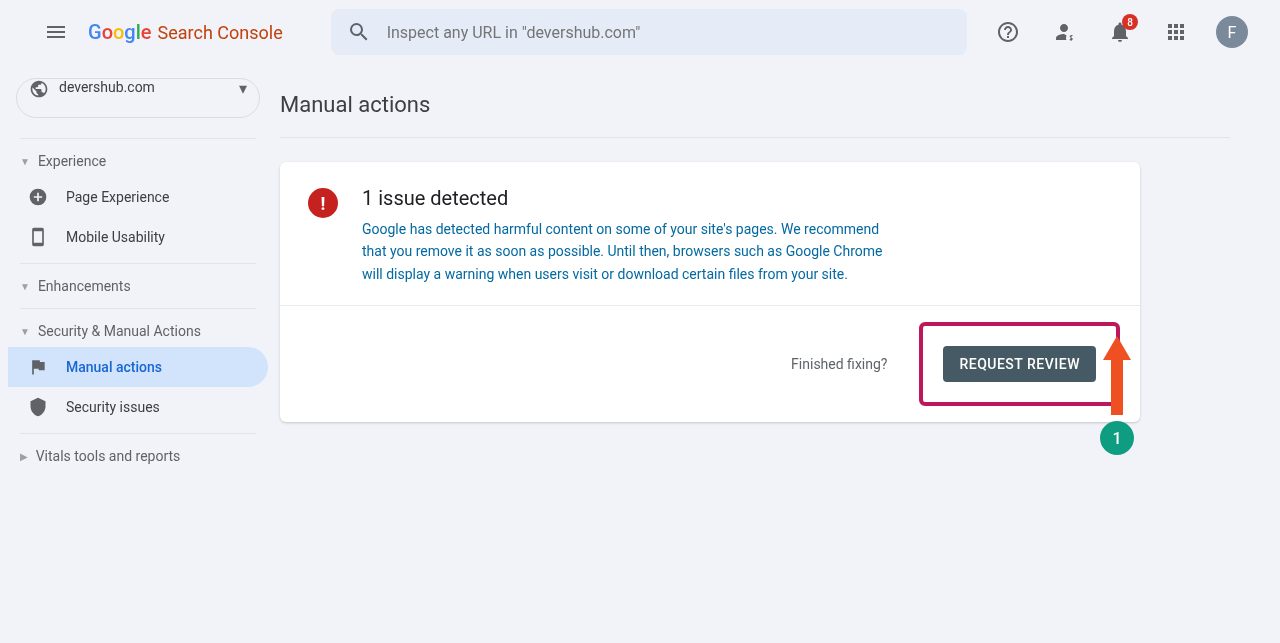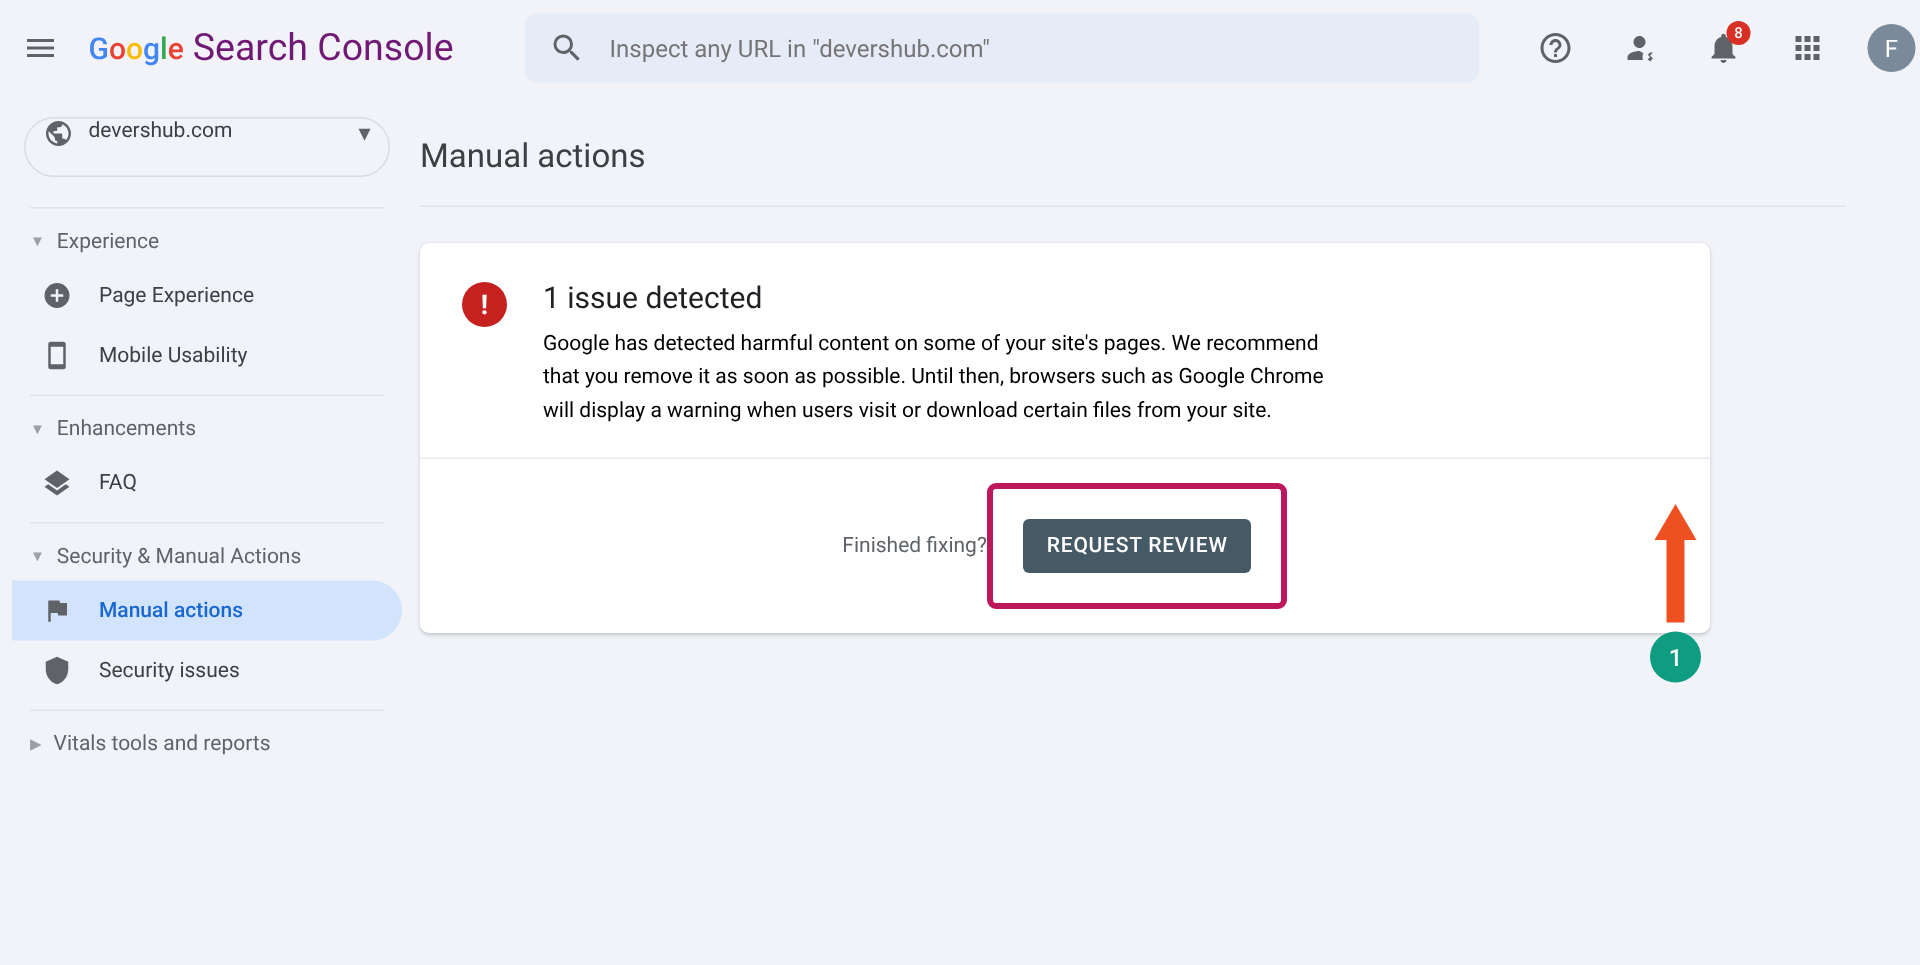--- a/index.html
+++ b/index.html
@@ -1,24 +1,24 @@
 <!DOCTYPE html>
 <html><head>
   <meta charset="utf-8">
   <style>
     * { margin: 0; padding: 0; box-sizing: border-box; font-family: 'Google Sans', Roboto, Arial, sans-serif; }
     body { background: #f1f3f8; color: #202124; width: 1280px; height: 643px; overflow: hidden; }
 
-    .header { height: 64px; display: flex; align-items: center; padding: 0 3px; gap: 8px; }
+    .header { height: 64px; display: flex; align-items: center; padding: 0 32px; gap: 8px; }
     .hamburger { width: 48px; height: 48px; display: flex; align-items: center; justify-content: center; cursor: pointer; border-radius: 50%; }
     .hamburger svg { width: 24px; height: 24px; fill: #5f6368; }
     .logo-wrap { display: flex; align-items: center; gap: 6px; font-size: 20px; }
     .logo-g { font-weight: 500; }
     .logo-g .b{color:#4285F4}.logo-g .r{color:#EA4335}.logo-g .y{color:#FBBC05}.logo-g .g{color:#34A853}
-    .logo-sc { color:#701a75; font-size:25px; }
+    .logo-sc { color:#c2410c; font-size:18px; }
     .search-bar { flex: 1; max-width: 636px; margin-left: 40px; height: 46px; background:#e6ecf7; border-radius: 8px; display:flex; align-items:center; padding: 0 16px; gap:16px;}
     .search-bar svg { width:24px; height:24px; fill:#5f6368;}
     .search-bar input { flex:1; border:none; background:transparent; font-size:16px; color:#5f6368; outline:none;}
     .header-icons { margin-left:auto; display:flex; align-items:center; gap:8px;}
     .icon-btn { width:48px; height:48px; display:flex; align-items:center; justify-content:center; cursor:pointer; border-radius:50%; position:relative;}
     .icon-btn svg { width:24px; height:24px; fill:#5f6368;}
     .badge-dot { position:absolute; top:6px; right:6px; background:#d93025; color:#fff; font-size:10px; min-width:16px; height:16px; border-radius:8px; display:flex; align-items:center; justify-content:center; padding:0 4px; font-weight:500;}
     .avatar { width:32px; height:32px; border-radius:50%; background:#7b8a9a; color:#fff; display:flex; align-items:center; justify-content:center; font-size:16px; margin-left:8px; cursor:pointer;}
 
     .layout { display:flex; height: calc(643px - 64px); }
@@ -36,23 +36,23 @@
     .nav-item .ico svg { width:20px; height:20px; fill:#5f6368;}
 
     .main { flex:1; padding: 0 50px 0 0; }
     .page-title { font-size:22px; color:#3c4043; padding: 28px 0 20px 0; }
     .hr { height:1px; background:#e0e3e8; margin-bottom: 24px;}
 
     .card { background:#fff; border-radius:6px; box-shadow: 0 1px 2px rgba(60,64,67,.15), 0 1px 3px rgba(60,64,67,.1); width: 860px;}
     .card-top { display:flex; gap:24px; padding: 24px 28px 20px 28px; }
     .alert-circle { width:30px; height:30px; border-radius:50%; background:#c5221f; color:#fff; display:flex; align-items:center; justify-content:center; font-weight:700; font-size:18px; flex-shrink:0; margin-top:2px;}
     .issue-h { font-size:20px; color:#202124; margin-bottom:8px; }
-    .issue-p { font-size:14px; color:#000000; line-height:1.6; max-width: 540px;}
+    .issue-p { font-size:14px; color:#0369a1; line-height:1.6; max-width: 540px;}
     .card-divider { height:1px; background:#e8eaed;}
-    .card-actions { display:flex; align-items:center; justify-content:center; padding: 16px 20px; gap:0;}
+    .card-actions { display:flex; align-items:center; justify-content:flex-end; padding: 16px 20px; gap:32px;}
     .finished-txt { font-size:14px; color:#5f6368;}
     .req-outline { border:4px solid #be185d; border-radius:6px; padding:20px;}
     .req-btn { background:#455a64; color:#fff; font-size:14px; font-weight:500; letter-spacing:.5px; padding: 10px 16px; border:none; border-radius:4px; cursor:pointer;}
 
     .annotation { position:absolute; left: 1100px; top: 336px; display:flex; flex-direction:column; align-items:center;}
     .arrow { width:0; height:0; border-left:14px solid transparent; border-right:14px solid transparent; border-bottom:24px solid #ee5022; }
     .arrow-stem { width:12px; height:55px; background:#ee5022;}
     .anno-badge { width:34px; height:34px; border-radius:50%; background:#0f9d82; color:#fff; display:flex; align-items:center; justify-content:center; font-size:16px; font-weight:500; margin-top:6px;}
   </style>
 </head>
@@ -130,28 +130,20 @@
           </svg>
         </span>
       <span>Mobile Usability</span>
     </div>
 
     <div class="divider"></div>
     <div class="section-header">
       <span class="tri">▼</span>
       <span>Enhancements</span>
     </div>
-    <div class="nav-item">
-      <span class="ico">
-          <svg viewBox="0 0 24 24">
-            <path d="M12 2L2 9l10 7 10-7-10-7zm0 16l-7-5-3 2 10 7 10-7-3-2-7 5z"></path>
-          </svg>
-        </span>
-      <span>FAQ</span>
-    </div>
 
     <div class="divider"></div>
     <div class="section-header">
       <span class="tri">▼</span>
       <span>Security &amp; Manual Actions</span>
     </div>
     <div class="nav-item active">
       <span class="ico">
           <svg viewBox="0 0 24 24" fill="#1967d2">
             <path d="M14.4 6L14 4H5v17h2v-7h5.6l.4 2h7V6z"></path>

